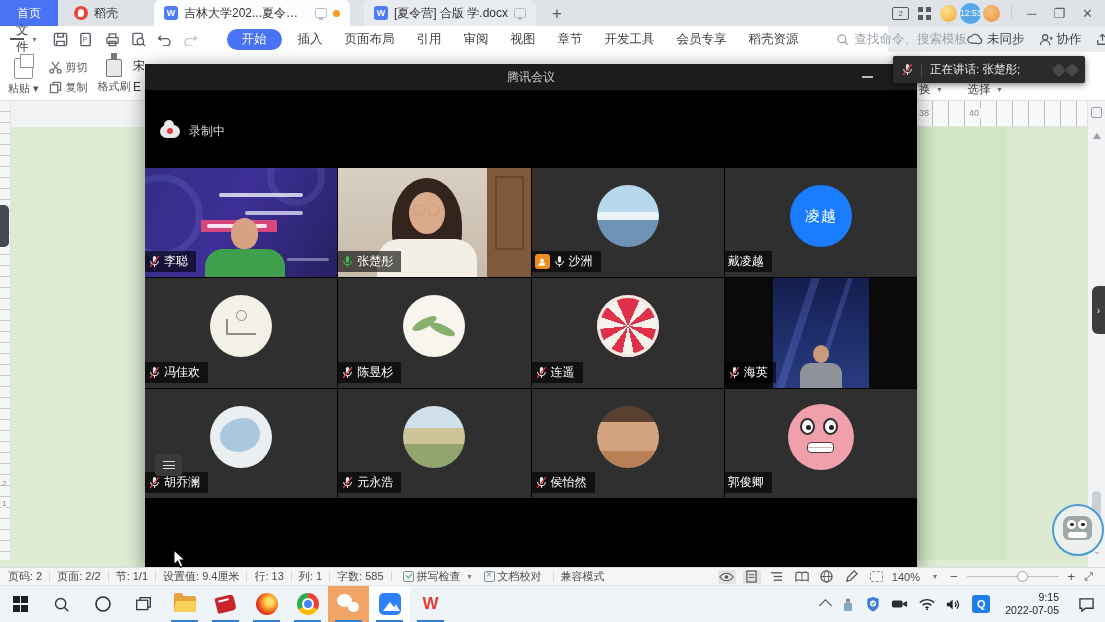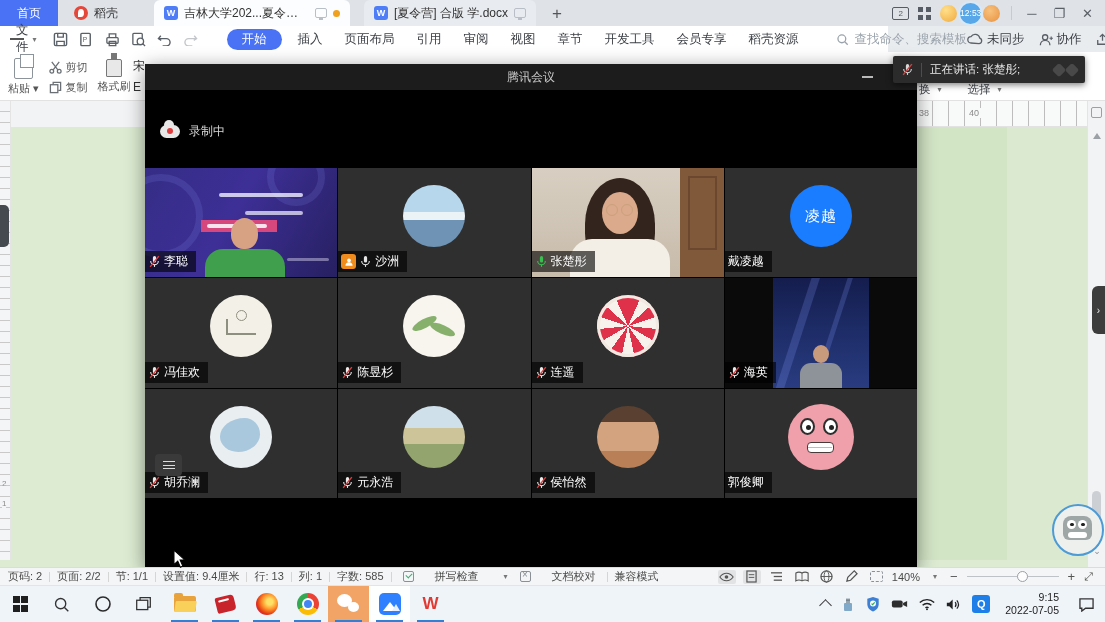--- a/index.html
+++ b/index.html
@@ -177,21 +177,21 @@
   .robot .re{position:absolute;top:14px;width:9px;height:9px;background:#fff;border-radius:50%;}
   .robot .re:after{content:"";position:absolute;left:3px;top:2.5px;width:3.5px;height:3.5px;background:#222;border-radius:50%;}
   .re1{left:13px;} .re2{left:24px;}
   .robot .rm{position:absolute;left:14px;top:26px;width:19px;height:6px;background:#fff;border-radius:3px;}
 
   
   #statusbar{position:absolute;left:0;top:567px;width:1105px;height:18px;background:#f4f5f6;border-top:1px solid #dcdcdc;
              display:flex;align-items:center;font-size:11px;color:#4a4a4a;padding:0 8px;white-space:nowrap;}
   .sep{width:1px;height:10px;background:#d5d5d5;margin:0 7px;flex:0 0 auto;}
   .sfield{flex:0 0 auto;}
-  .stool{display:flex;align-items:center;gap:21px;margin:0 4px;flex:0 0 auto;text-align:center;}
+  .stool{display:flex;align-items:center;gap:3px;margin:0 4px;flex:0 0 auto;text-align:center;}
   .chkico{width:11px;height:11px;border:1.3px solid #8a9096;border-radius:2px;position:relative;}
   .chkico.ck:after{content:"";position:absolute;left:2px;top:1px;width:5px;height:3px;border-left:1.5px solid #4a7;border-bottom:1.5px solid #4a7;transform:rotate(-45deg);}
   .chkico.xx:after{content:"×";position:absolute;left:1.5px;top:-3px;font-size:10px;color:#8a9096;}
   .sb-right{margin-left:auto;display:flex;align-items:center;gap:9px;padding-right:6px;}
   .sico{width:18px;height:14px;display:flex;align-items:center;justify-content:center;border-radius:2px;}
   .sico.pressed{background:#e1e3e5;}
   .zoomline{width:92px;height:1.5px;background:#bfc3c8;position:relative;}
   .knob{position:absolute;left:55%;top:-5px;width:11px;height:11px;border-radius:50%;background:#fdfdfd;border:1px solid #9aa0a6;}
   .zplus,.zminus{font-size:13px;color:#555;}
   .expand-ico{font-size:11px;color:#555;letter-spacing:-2px;}
@@ -442,55 +442,55 @@
           <svg class="mic" viewBox="0 0 24 24">
             <rect x="9" y="2" width="6" height="12" rx="3" fill="#ececec"></rect>
             <path d="M5 11a7 7 0 0 0 14 0" stroke="#ececec" stroke-width="2" fill="none"></path>
             <line x1="12" y1="18" x2="12" y2="22" stroke="#ececec" stroke-width="2"></line>
             <line x1="4" y1="22" x2="20" y2="2" stroke="#d94040" stroke-width="2.6"></line>
           </svg>
           <span class="pname">李聪</span>
         </div>
       </div>
       <div class="tile">
-        <div class="scene dark">
-          <span class="av lake"></span>
-        </div>
-        <div class="nlabel">
-          <span class="hostbadge">
-            <svg width="10" height="10" viewBox="0 0 24 24">
-              <circle cx="12" cy="8" r="4.5" fill="#fff"></circle>
-              <path d="M3.5 21a8.5 8.5 0 0 1 17 0z" fill="#fff"></path>
-            </svg>
-          </span>
-          <svg class="mic" viewBox="0 0 24 24">
-            <rect x="9" y="2" width="6" height="12" rx="3" fill="#e6e6e6"></rect>
-            <path d="M5 11a7 7 0 0 0 14 0" stroke="#e6e6e6" stroke-width="2" fill="none"></path>
-            <line x1="12" y1="18" x2="12" y2="22" stroke="#e6e6e6" stroke-width="2"></line>
-          </svg>
-          <span class="pname">沙洲</span>
-        </div>
-      </div>
-      <div class="tile">
         <div class="scene woman">
           <i class="door"></i>
           <i class="doorpanel"></i>
           <i class="whair"></i>
           <i class="wface"></i>
           <i class="wg wg1"></i>
           <i class="wg wg2"></i>
           <i class="wbody"></i>
         </div>
         <div class="nlabel">
           <svg class="mic" viewBox="0 0 24 24">
             <rect x="9" y="2" width="6" height="12" rx="3" fill="#35c24d"></rect>
             <path d="M5 11a7 7 0 0 0 14 0" stroke="#35c24d" stroke-width="2" fill="none"></path>
             <line x1="12" y1="18" x2="12" y2="22" stroke="#35c24d" stroke-width="2"></line>
           </svg>
           <span class="pname">张楚彤</span>
+        </div>
+      </div>
+      <div class="tile">
+        <div class="scene dark">
+          <span class="av lake"></span>
+        </div>
+        <div class="nlabel">
+          <span class="hostbadge">
+            <svg width="10" height="10" viewBox="0 0 24 24">
+              <circle cx="12" cy="8" r="4.5" fill="#fff"></circle>
+              <path d="M3.5 21a8.5 8.5 0 0 1 17 0z" fill="#fff"></path>
+            </svg>
+          </span>
+          <svg class="mic" viewBox="0 0 24 24">
+            <rect x="9" y="2" width="6" height="12" rx="3" fill="#e6e6e6"></rect>
+            <path d="M5 11a7 7 0 0 0 14 0" stroke="#e6e6e6" stroke-width="2" fill="none"></path>
+            <line x1="12" y1="18" x2="12" y2="22" stroke="#e6e6e6" stroke-width="2"></line>
+          </svg>
+          <span class="pname">沙洲</span>
         </div>
       </div>
       <div class="tile">
         <div class="scene dark">
           <span class="av nameblue">凌越</span>
         </div>
         <div class="nlabel">
           <span class="pname">戴凌越</span>
         </div>
       </div>

